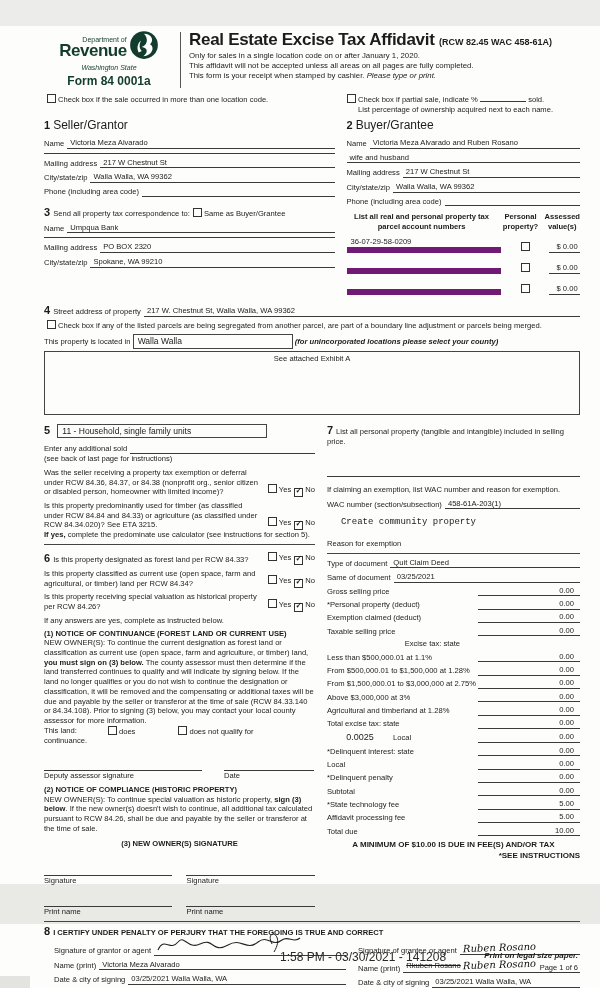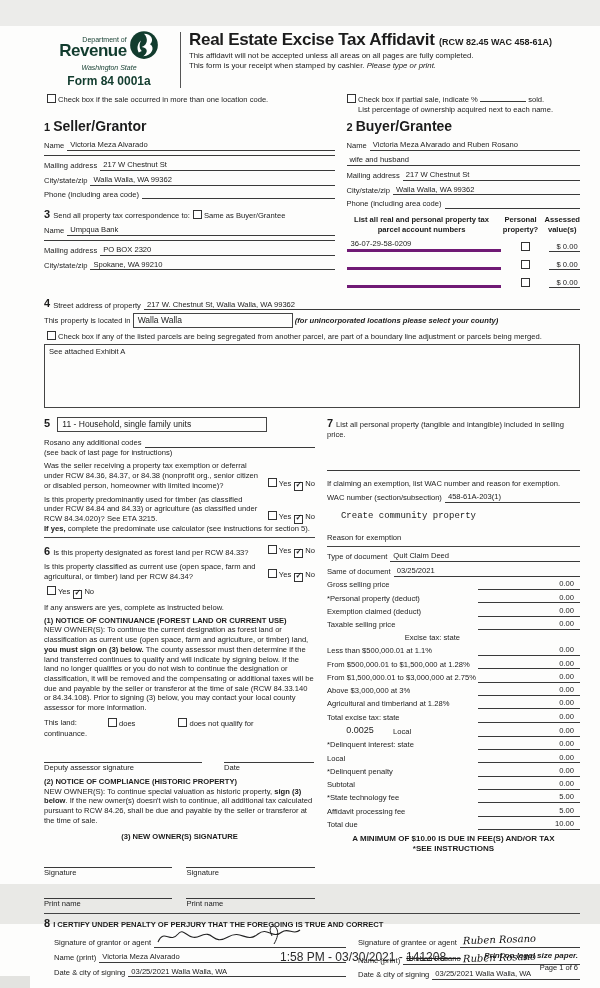--- a/index.html
+++ b/index.html
@@ -29,32 +29,32 @@
   .title-main{font-size:17px;font-weight:bold;letter-spacing:-.3px;}
   .title-rcw{font-size:9px;font-weight:bold;}
   .hdr-sub{font-size:7.8px;margin-top:1px;}
   
   .topchecks{display:flex;margin-top:6px;}
   .topchecks .lft{width:300px;} .topchecks .rgt{flex:1;}
   
   .cols{display:flex;margin-top:4px;}
   .colL{width:292px;padding-right:12px;} .colR{flex:1;}
   .secnum{font-size:11px;font-weight:bold;margin-right:3px;}
-  .sectitle{font-size:14px;font-weight:bold;}
+  .sectitle{font-size:12px;font-weight:normal;}
   .frow{display:flex;align-items:flex-end;margin-top:4px;}
   .frow .lbl{white-space:nowrap;padding-right:3px;}
   .frow .fill{flex:1;padding-left:3px;}
   .ptable-h{display:flex;font-weight:bold;text-align:center;margin-top:6px;}
   .ptable-h .c1{width:150px;} .ptable-h .c2{width:48px;} .ptable-h .c3{flex:1;}
   .prow{display:flex;align-items:flex-end;margin-top:5px;}
-  .prow .pnum{width:150px;border-bottom:3px solid #701a75;padding-left:4px;height:10px;}
+  .prow .pnum{width:150px;border-bottom:6px solid #701a75;padding-left:4px;height:10px;}
   .prow .pcb{width:48px;text-align:center;}
   .prow .pval{flex:1;border-bottom:1px solid #3a3a3a;padding-left:8px;}
   
-  .legalbox{border:1px solid #444;height:58px;margin-top:2px;padding:2px 4px;}
+  .legalbox{border:1px solid #444;height:58px;margin-top:2px;padding:2px 16px;text-align:center;}
   .locbox{display:inline-block;border:1px solid #444;width:150px;padding:1px 4px;font-size:8.5px;}
   .codebox{display:inline-block;border:1px solid #444;width:200px;padding:1px 4px;font-size:8.5px;}
   
   .yn{white-space:nowrap;}
   .qrow{display:flex;margin-top:4px;} .qrow .qt{flex:1;padding-right:4px;}
   .qrow .yn{align-self:flex-end;}
   
   .fee-row{display:flex;align-items:flex-end;margin-top:2.6px;font-size:7.6px;}
   .fee-rate{width:66px;text-align:center;}
   .fee-lbl{flex:1;text-align:left;padding-right:2px;white-space:nowrap;}
@@ -94,20 +94,21 @@
             </svg>
           </span>
         </div>
         <div class="wast">Washington State</div>
         <div class="formno">Form 84 0001a</div>
       </div>
       <div class="hdr-div"></div>
       <div class="hdr-title">
         <span class="title-main">Real Estate Excise Tax Affidavit</span>
         <span class="title-rcw">(RCW 82.45 WAC 458-61A)</span>
+        <div class="hdr-sub">Only for sales in a single location code on or after January 1, 2020.</div>
         <div class="hdr-sub">This affidavit will not be accepted unless all areas on all pages are fully completed.</div>
         <div class="hdr-sub"><span>This form is your receipt when stamped by cashier. </span><span class="i">Please type or print.</span></div>
       </div>
     </div>
 
     <div class="topchecks fs">
       <div class="lft"><span class="cb"></span><span>Check box if the sale occurred in more than one location code.</span></div>
       <div class="rgt">
         <div><span class="cb"></span><span>Check box if partial sale, indicate %</span> <span class="fill" style="width:46px"></span> <span>sold.</span></div>
         <div style="padding-left:14px">List percentage of ownership acquired next to each name.</div>
@@ -198,30 +199,30 @@
         </div>
       </div>
     </div>
 
     <div class="fs" style="margin-top:8px">
       <div class="frow" style="margin-top:0">
           <span class="secnum">4</span>
           <span class="lbl">Street address of property</span>
           <span class="fill">217 W. Chestnut St, Walla Walla, WA 99362</span>
         </div>
+      <div style="margin-top:3px"><span class="cb"></span><span>Check box if any of the listed parcels are being segregated from another parcel, are part of a boundary line adjustment or parcels being merged.</span></div>
       <div style="margin-top:3px"><span>This property is located in</span> <span class="locbox">Walla Walla</span> <span class="b i">(for unincorporated locations please select your county)</span></div>
-      <div style="margin-top:3px"><span class="cb"></span><span>Check box if any of the listed parcels are being segregated from another parcel, are part of a boundary line adjustment or parcels being merged.</span></div>
       <div class="legalbox">See attached Exhibit A</div>
     </div>
 
     <div class="cols fs" style="margin-top:8px">
       <div class="colL">
         <div><span class="secnum">5</span>&nbsp;&nbsp;<span class="codebox">11 - Household, single family units</span></div>
         <div class="frow" style="margin-top:6px">
-            <span class="lbl">Rosano any additional codes</span>
+            <span class="lbl">Enter any additional sold</span>
             <span class="fill"></span>
           </div>
         <div>(see back of last page for instructions)</div>
         <div class="qrow">
             <span class="qt">Was the seller receiving a property tax exemption or deferral under RCW 84.36, 84.37, or 84.38 (nonprofit org., senior citizen or disabled person, homeowner with limited income)?</span>
             <span class="yn"><span class="cb"></span><span>Yes</span><span class="cb"><span class="ck">✓</span></span><span>No</span></span>
           </div>
         <div class="qrow">
             <span class="qt">Is this property predominantly used for timber (as classified under RCW 84.84 and 84.33) or agriculture (as classified under RCW 84.34.020)? See ETA 3215.</span>
             <span class="yn"><span class="cb"></span><span>Yes</span><span class="cb"><span class="ck">✓</span></span><span>No</span></span>
@@ -230,26 +231,27 @@
 
         <div class="qrow" style="margin-top:6px">
             <span class="qt"><span class="secnum">6</span><span>Is this property designated as forest land per RCW 84.33?</span></span>
             <span class="yn"><span class="cb"></span><span>Yes</span><span class="cb"><span class="ck">✓</span></span><span>No</span></span>
           </div>
         <div class="qrow">
             <span class="qt">Is this property classified as current use (open space, farm and agricultural, or timber) land per RCW 84.34?</span>
             <span class="yn"><span class="cb"></span><span>Yes</span><span class="cb"><span class="ck">✓</span></span><span>No</span></span>
           </div>
         <div class="qrow">
+            <span class="qt">Is this property receiving special valuation as historical property per RCW 84.26?</span>
             <span class="yn"><span class="cb"></span><span>Yes</span><span class="cb"><span class="ck">✓</span></span><span>No</span></span>
           </div>
         <div style="margin-top:4px">If any answers are yes, complete as instructed below.</div>
         <div class="b" style="margin-top:3px">(1) NOTICE OF CONTINUANCE (FOREST LAND OR CURRENT USE)</div>
         <div><span>NEW OWNER(S): To continue the current designation as forest land or classification as current use (open space, farm and agriculture, or timber) land, </span><span class="b">you must sign on (3) below.</span><span> The county assessor must then determine if the land transferred continues to qualify and will indicate by signing below. If the land no longer qualifies or you do not wish to continue the designation or classification, it will be removed and the compensating or additional taxes will be due and payable by the seller or transferor at the time of sale (RCW 84.33.140 or 84.34.108). Prior to signing (3) below, you may contact your local county assessor for more information.</span></div>
-        <div style="margin-top:5px;display:flex">
+        <div style="display:flex">
           <span>This land:</span>
           <span style="margin-left:28px"><span class="cb"></span><span>does</span></span>
           <span style="margin-left:40px"><span class="cb"></span><span>does not qualify for</span></span>
         </div>
         <div>continuance.</div>
         <div style="display:flex;margin-top:12px">
           <div style="width:158px">
               <div class="sigline"></div>
               <div>Deputy assessor signature</div>
             </div>
@@ -370,21 +372,21 @@
           </div>
         <div class="fee-row">
             <span class="fee-lbl">Affidavit processing fee</span>
             <span class="fee-line">5.00</span>
           </div>
         <div class="fee-row">
             <span class="fee-lbl">Total due</span>
             <span class="fee-line">10.00</span>
           </div>
         <div class="b" style="text-align:center;margin-top:4px;font-size:8px">A MINIMUM OF $10.00 IS DUE IN FEE(S) AND/OR TAX</div>
-        <div class="b" style="text-align:center;font-size:8px">*SEE INSTRUCTIONS</div>
+        <div class="b" style="text-align:right;font-size:8px">*SEE INSTRUCTIONS</div>
       </div>
     </div>
 
     <div class="fs" style="margin-top:4px;border-top:1px solid #444;padding-top:2px">
       <div><span class="secnum">8</span><span class="b">I CERTIFY UNDER PENALTY OF PERJURY THAT THE FOREGOING IS TRUE AND CORRECT</span></div>
       <div style="display:flex">
         <div style="width:292px;padding:0 12px 0 10px">
           <div class="frow">
               <span class="lbl">Signature of grantor or agent</span>
               <span class="fill" style="height:13px;position:relative">

